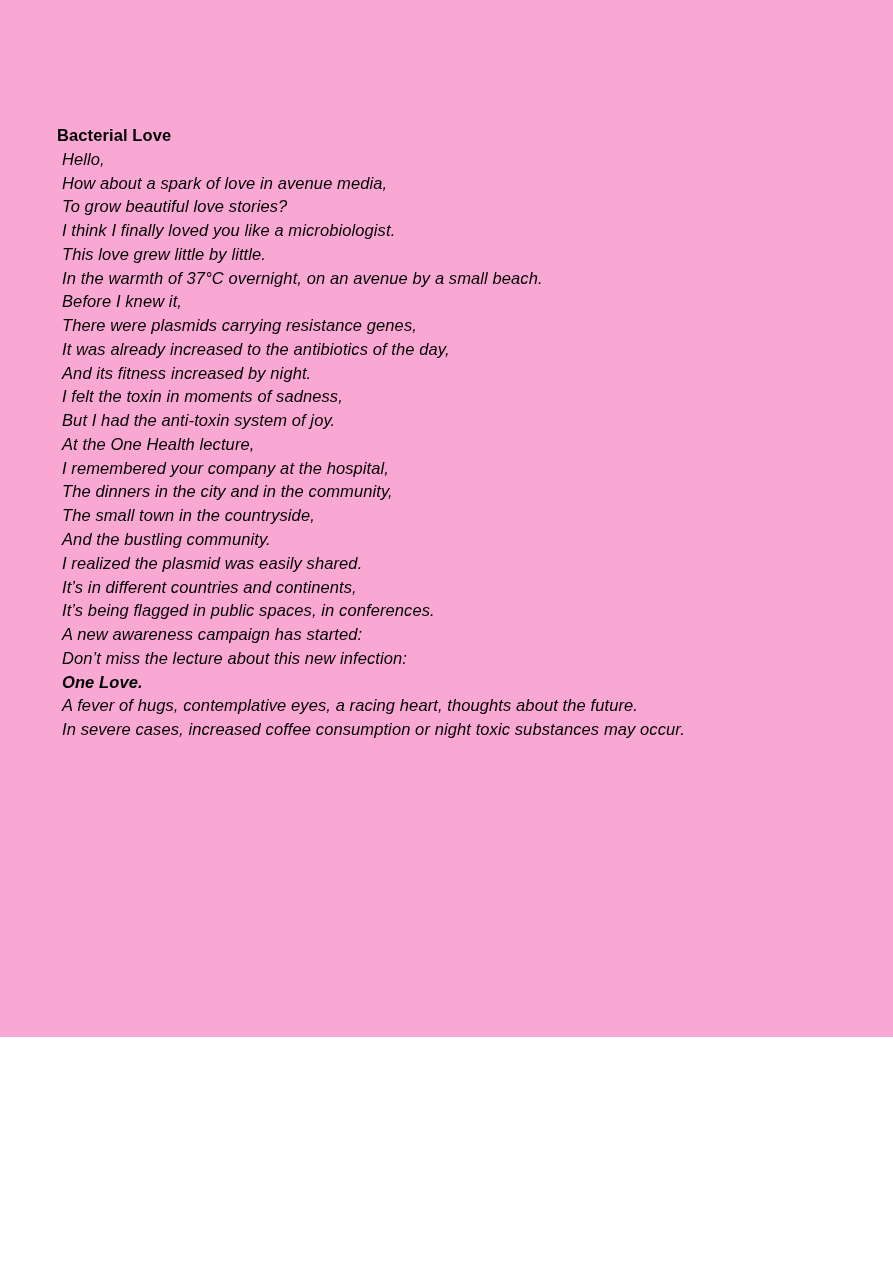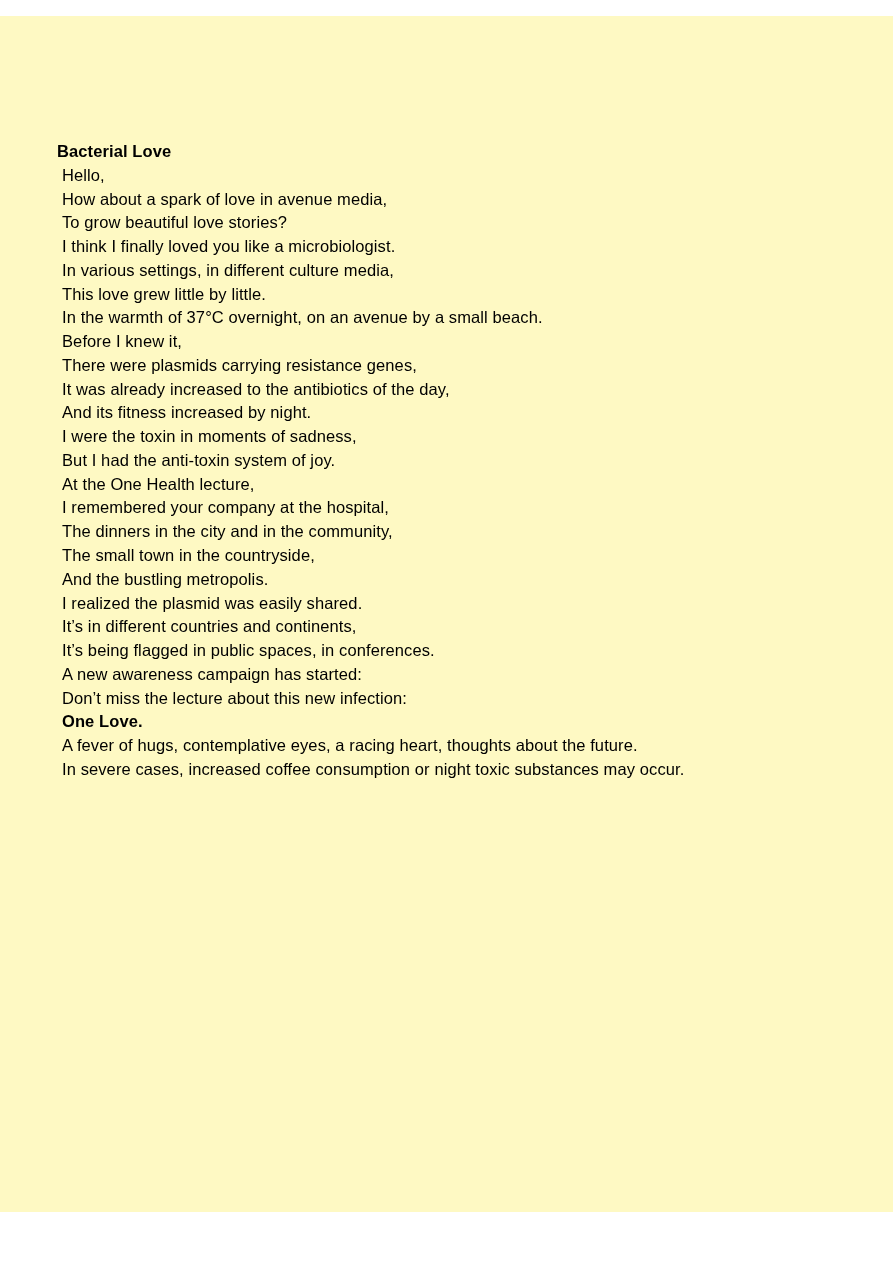--- a/index.html
+++ b/index.html
@@ -3,26 +3,25 @@
 <meta charset="utf-8">
 <style>
   html, body {
     margin: 0;
     padding: 0;
     background: #ffffff;
   }
   .page {
     position: relative;
     width: 893px;
-    height: 1196px;
-    background: #fef9c3;
+    height: 1037px;
+    background: #f9a8d4;
     overflow: hidden;
     font-family: "Liberation Sans", "DejaVu Sans", sans-serif;
     color: #000000;
-    margin-top: 16px;
   }
   .textblock {
     position: absolute;
     top: 124px;
     left: 57px;
     width: 780px;
   }
   .line {
     font-size: 16.5px;
     line-height: 23.77px;
@@ -31,50 +30,50 @@
   }
   .title {
     margin: 0;
     font-size: 16.5px;
     line-height: 23.77px;
     font-weight: bold;
     letter-spacing: 0.1px;
   }
   .body-indent {
     padding-left: 5px;
+    font-style: italic;
   }
   .bold {
     font-weight: bold;
   }
 </style>
 </head>
 <body>
 
 <div class="page">
   <div class="textblock">
     <h1 class="title">Bacterial Love</h1>
     <div id="lines">
         <div class="line body-indent">Hello,</div>
         <div class="line body-indent">How about a spark of love in avenue media,</div>
         <div class="line body-indent">To grow beautiful love stories?</div>
         <div class="line body-indent">I think I finally loved you like a microbiologist.</div>
-        <div class="line body-indent">In various settings, in different culture media,</div>
         <div class="line body-indent">This love grew little by little.</div>
         <div class="line body-indent">In the warmth of 37°C overnight, on an avenue by a small beach.</div>
         <div class="line body-indent">Before I knew it,</div>
         <div class="line body-indent">There were plasmids carrying resistance genes,</div>
         <div class="line body-indent">It was already increased to the antibiotics of the day,</div>
         <div class="line body-indent">And its fitness increased by night.</div>
-        <div class="line body-indent">I were the toxin in moments of sadness,</div>
+        <div class="line body-indent">I felt the toxin in moments of sadness,</div>
         <div class="line body-indent">But I had the anti-toxin system of joy.</div>
         <div class="line body-indent">At the One Health lecture,</div>
         <div class="line body-indent">I remembered your company at the hospital,</div>
         <div class="line body-indent">The dinners in the city and in the community,</div>
         <div class="line body-indent">The small town in the countryside,</div>
-        <div class="line body-indent">And the bustling metropolis.</div>
+        <div class="line body-indent">And the bustling community.</div>
         <div class="line body-indent">I realized the plasmid was easily shared.</div>
         <div class="line body-indent">It’s in different countries and continents,</div>
         <div class="line body-indent">It’s being flagged in public spaces, in conferences.</div>
         <div class="line body-indent">A new awareness campaign has started:</div>
         <div class="line body-indent">Don’t miss the lecture about this new infection:</div>
         <div class="line body-indent bold">One Love.</div>
         <div class="line body-indent">A fever of hugs, contemplative eyes, a racing heart, thoughts about the future.</div>
         <div class="line body-indent">In severe cases, increased coffee consumption or night toxic substances may occur.</div>
       </div>
   </div>

